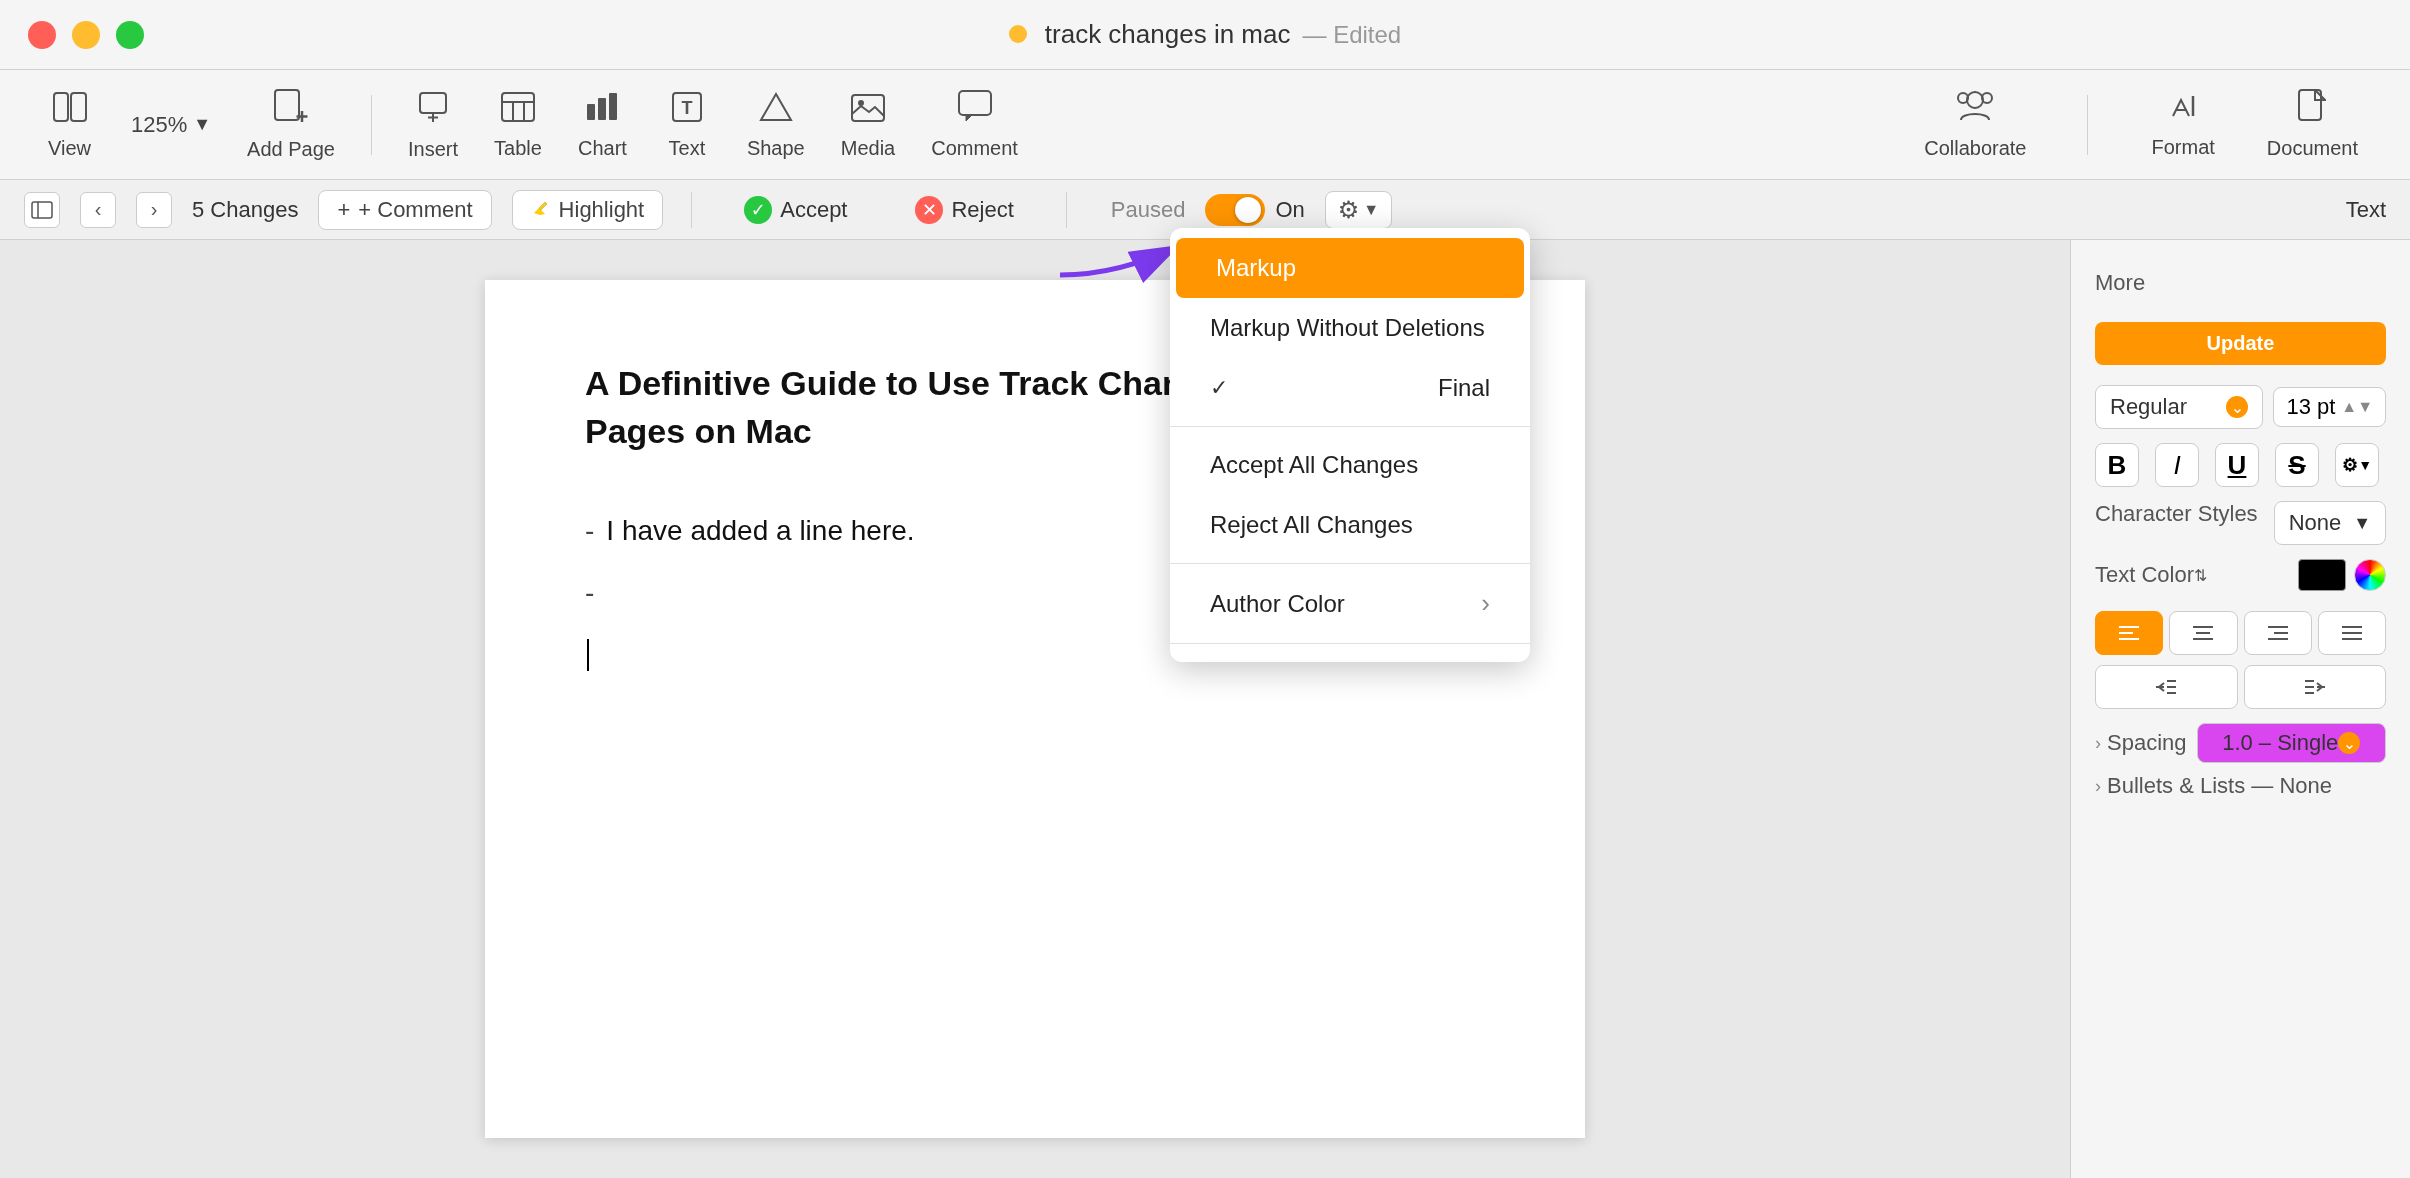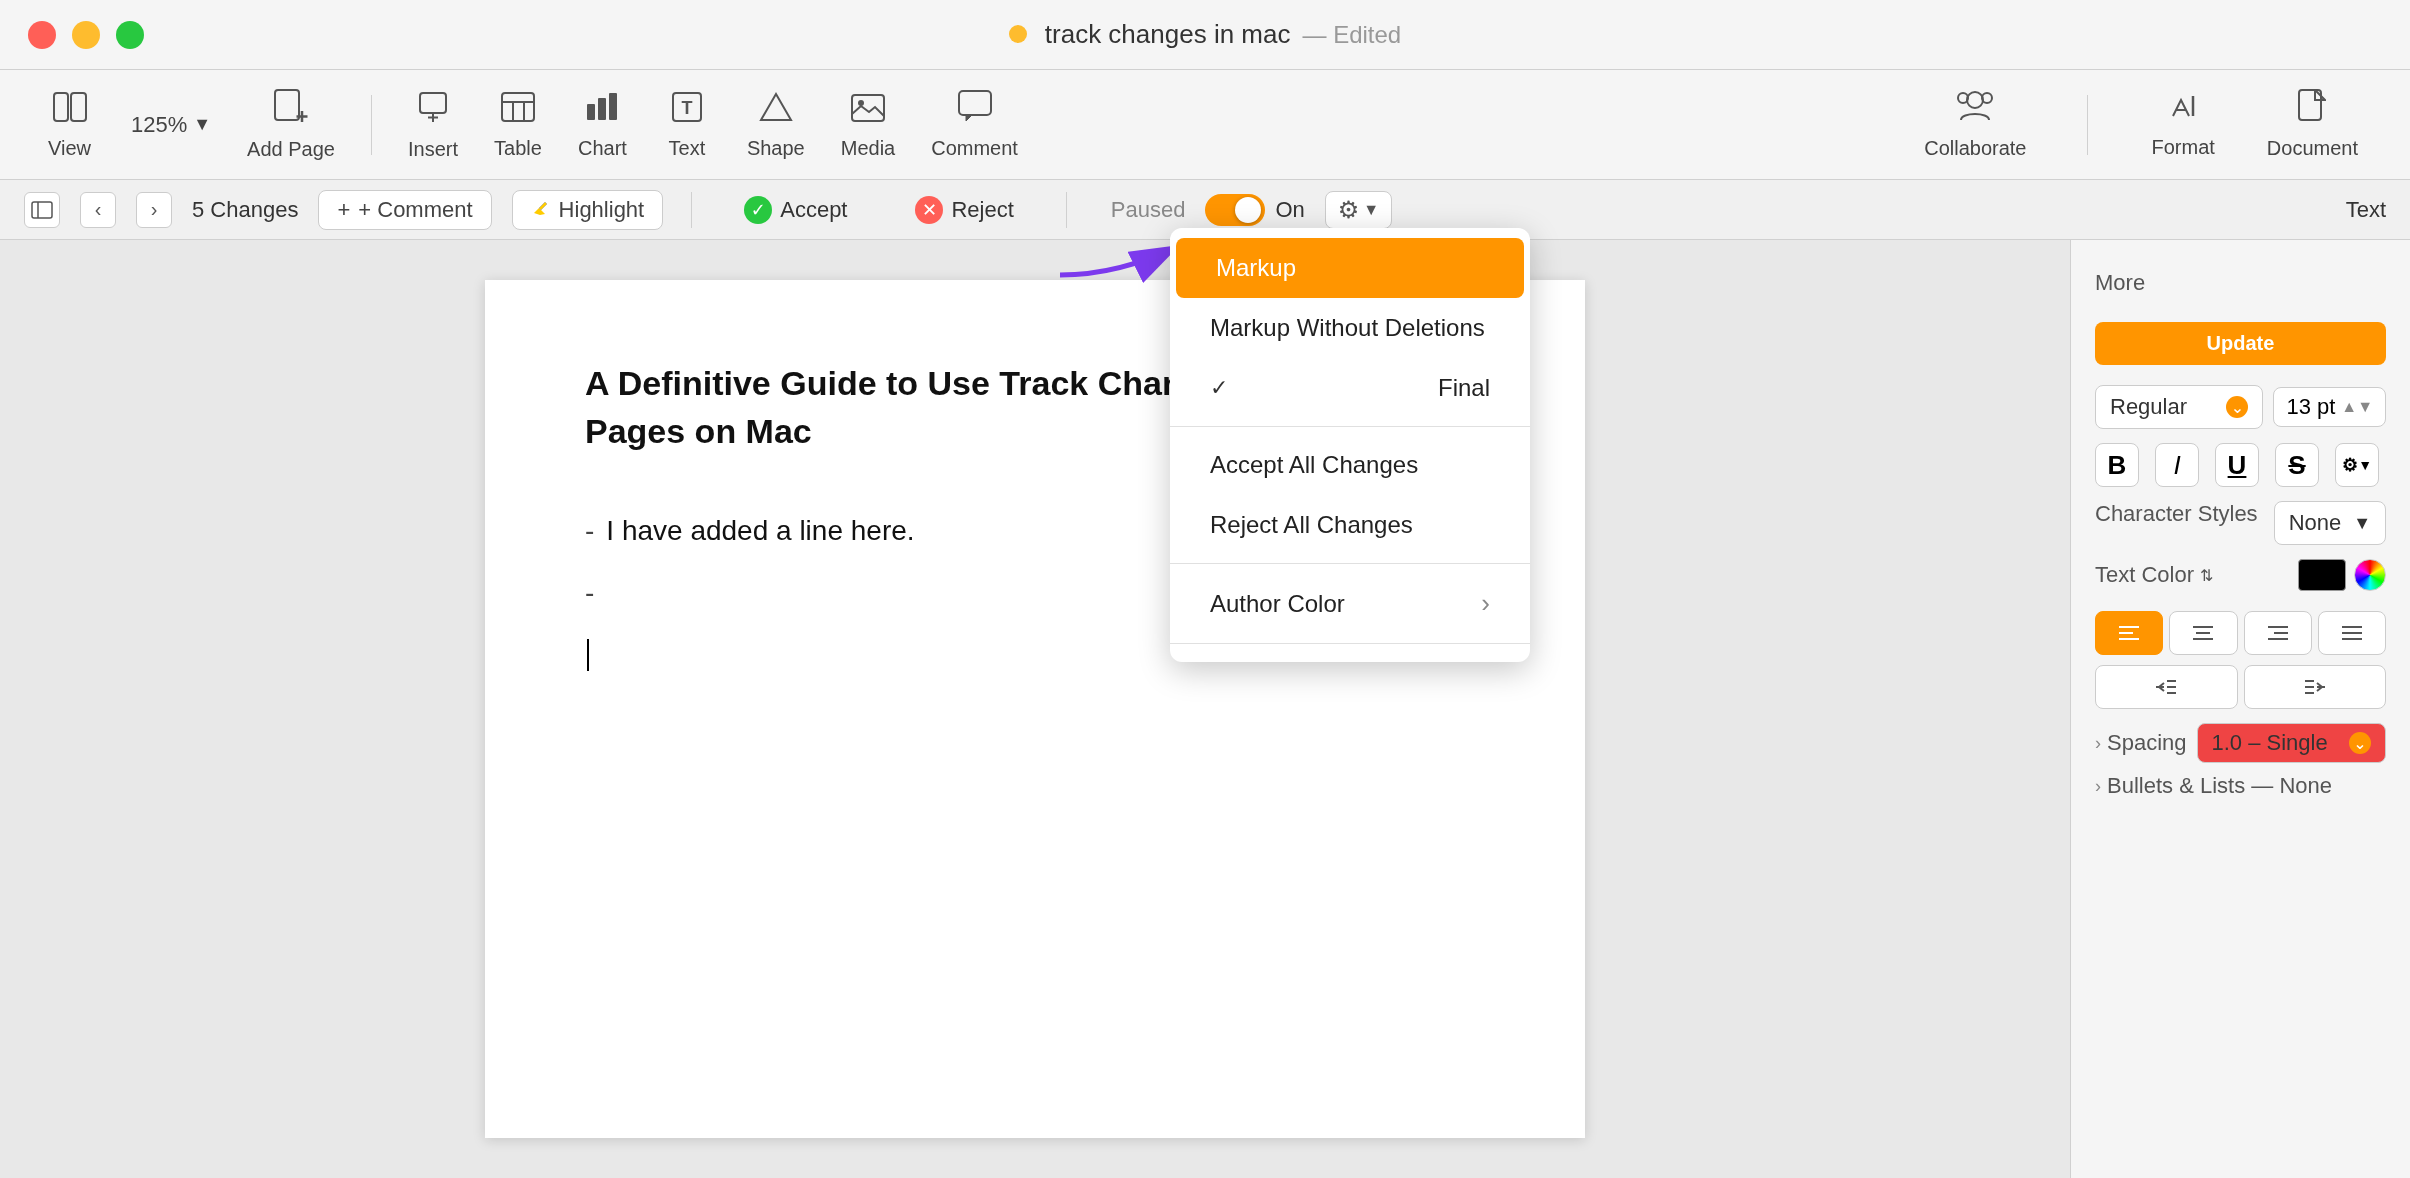--- a/index.html
+++ b/index.html
@@ -464,21 +464,20 @@
       display: flex;
       align-items: center;
       margin-bottom: 14px;
     }
     .text-color-label {
       font-size: 22px;
       color: #555;
       flex: 1;
       display: flex;
       align-items: center;
-      gap: 6px;
     }
     .color-swatch-black {
       width: 48px; height: 32px;
       background: #000;
       border-radius: 4px;
       border: 1px solid #999;
     }
     .color-circle {
       width: 32px; height: 32px;
       border-radius: 50%;
@@ -537,25 +536,25 @@
       align-items: center;
       gap: 6px;
     }
     .spacing-value {
       flex: 1;
       text-align: right;
       font-size: 22px;
       color: #333;
       border: 1px solid #ccc;
       border-radius: 8px;
-      background: #ef4444;
+      background: #d946ef;
       padding: 6px 14px;
       display: flex;
       align-items: center;
-      justify-content: space-between;
+      justify-content: center;
     }
 
     .bullets-row {
       display: flex;
       align-items: center;
       gap: 10px;
     }
     .bullets-label {
       font-size: 22px;
       color: #555;

